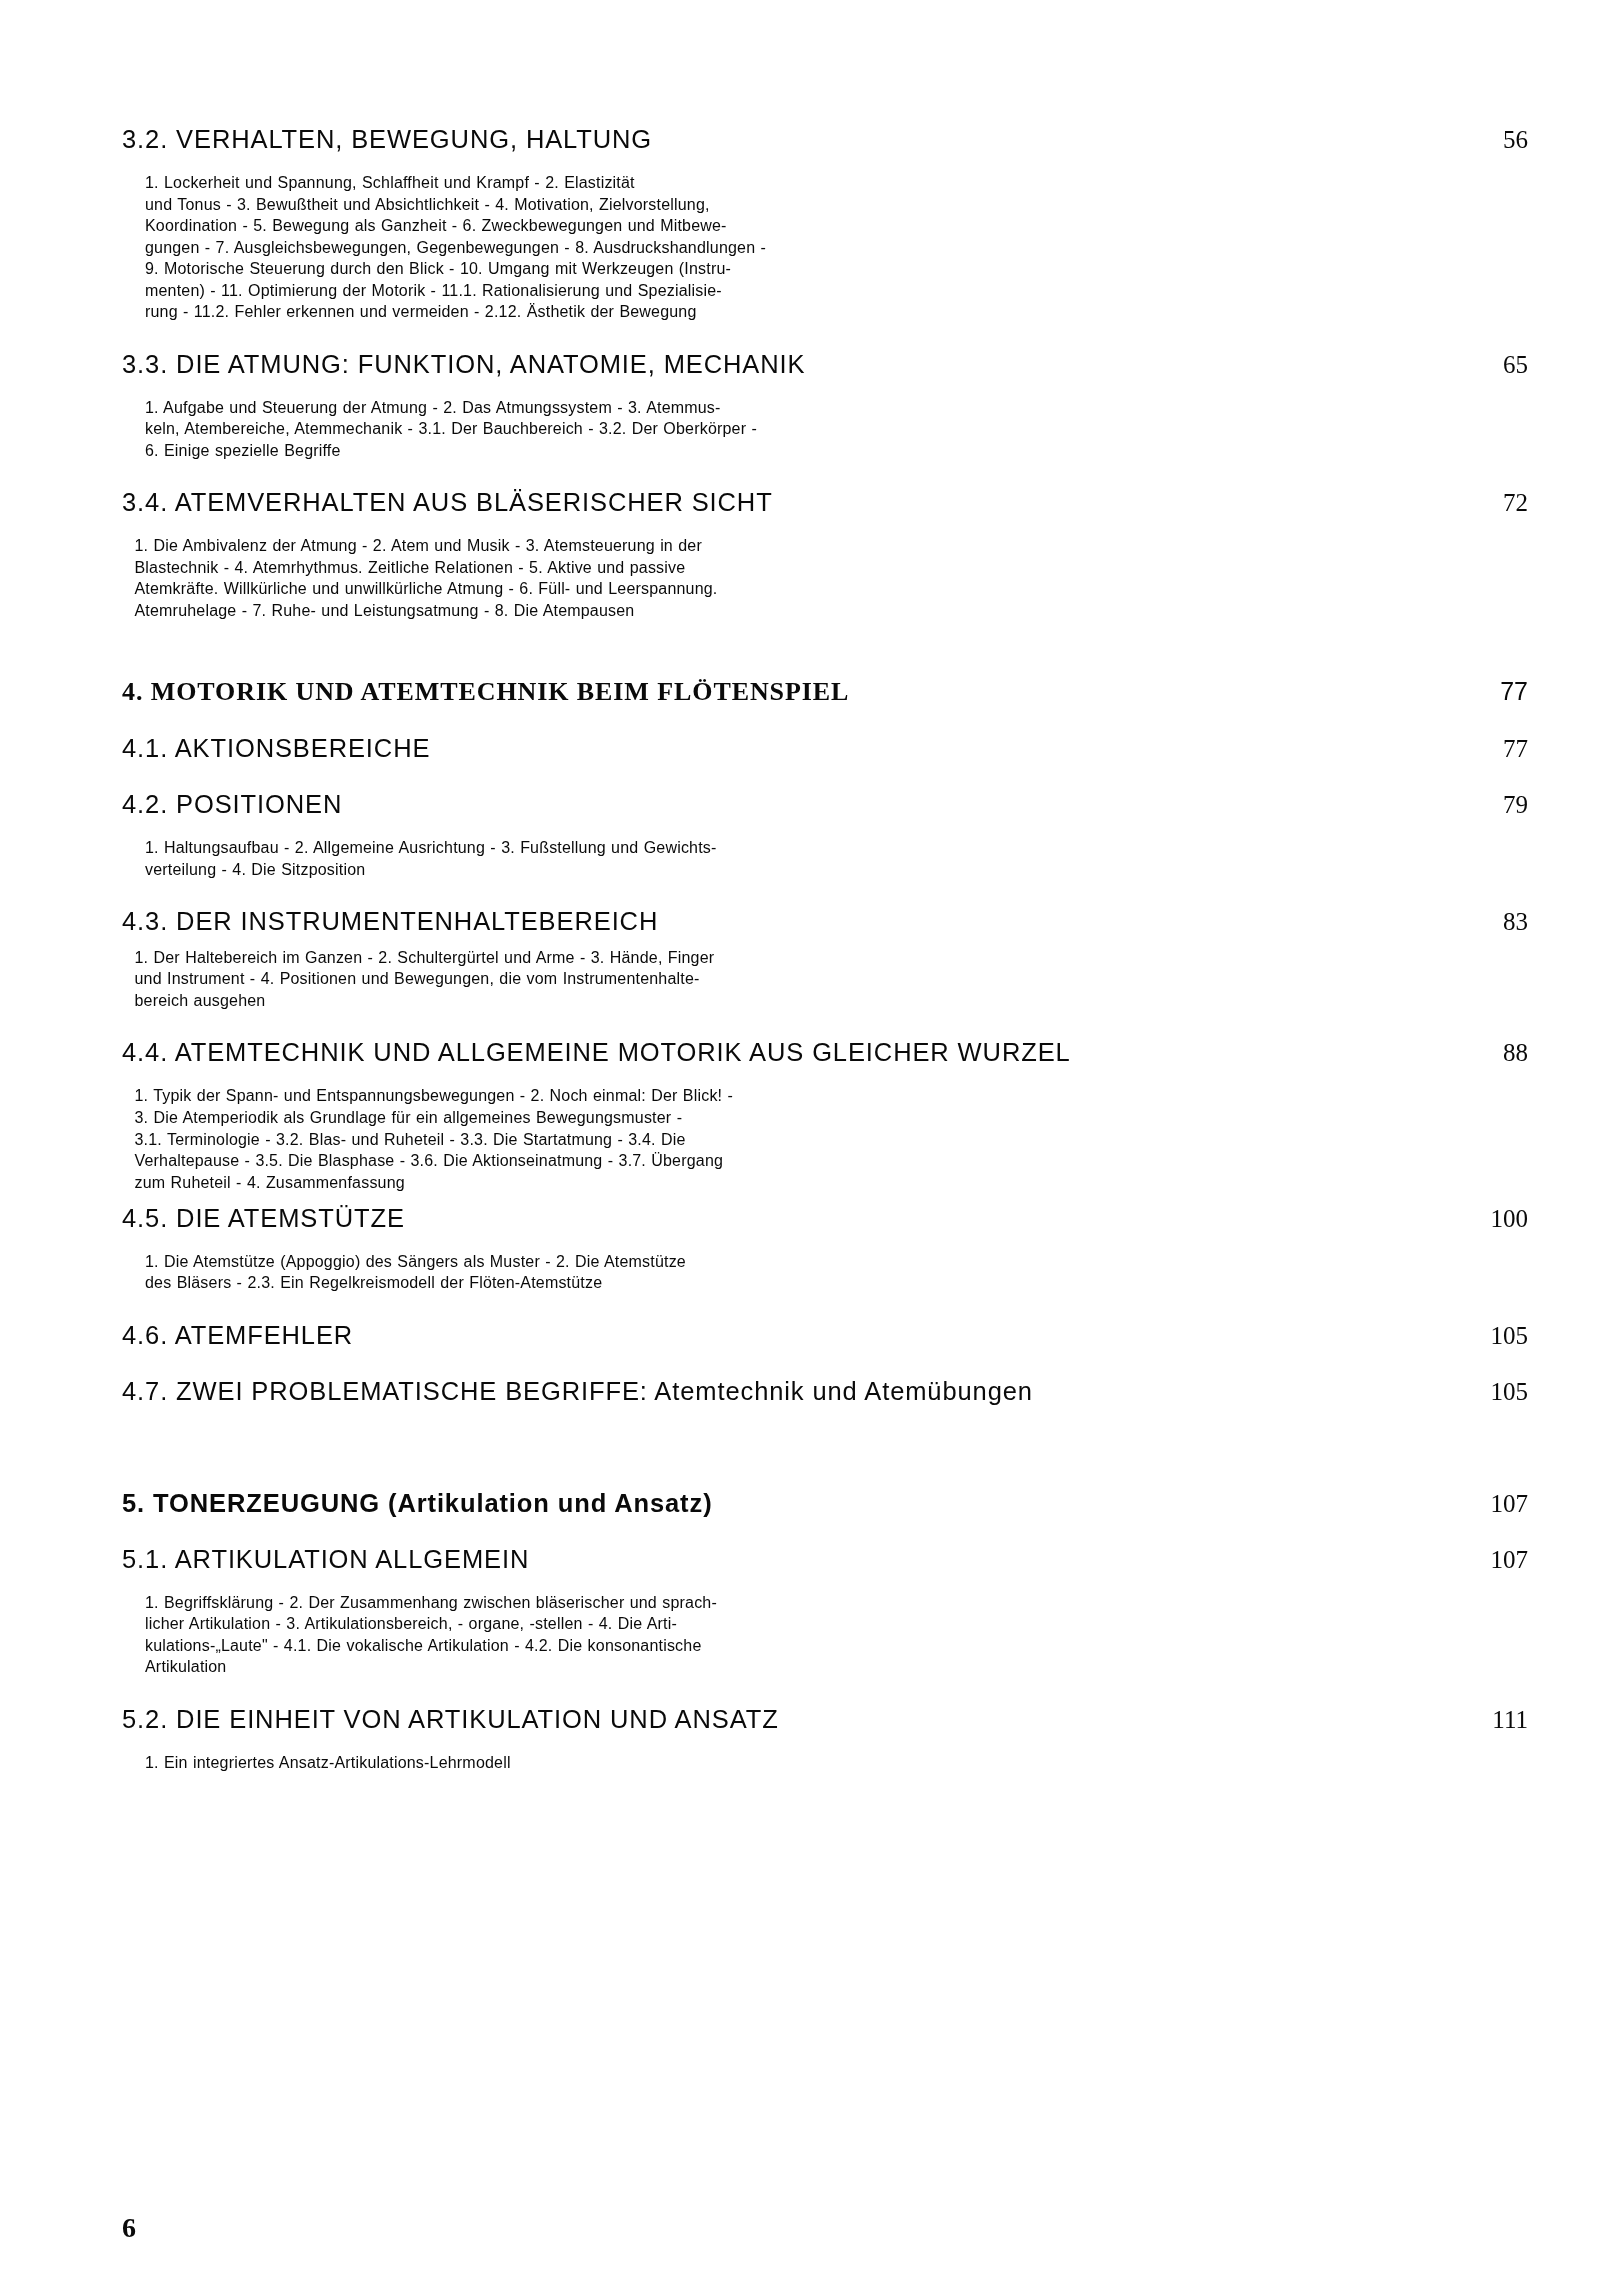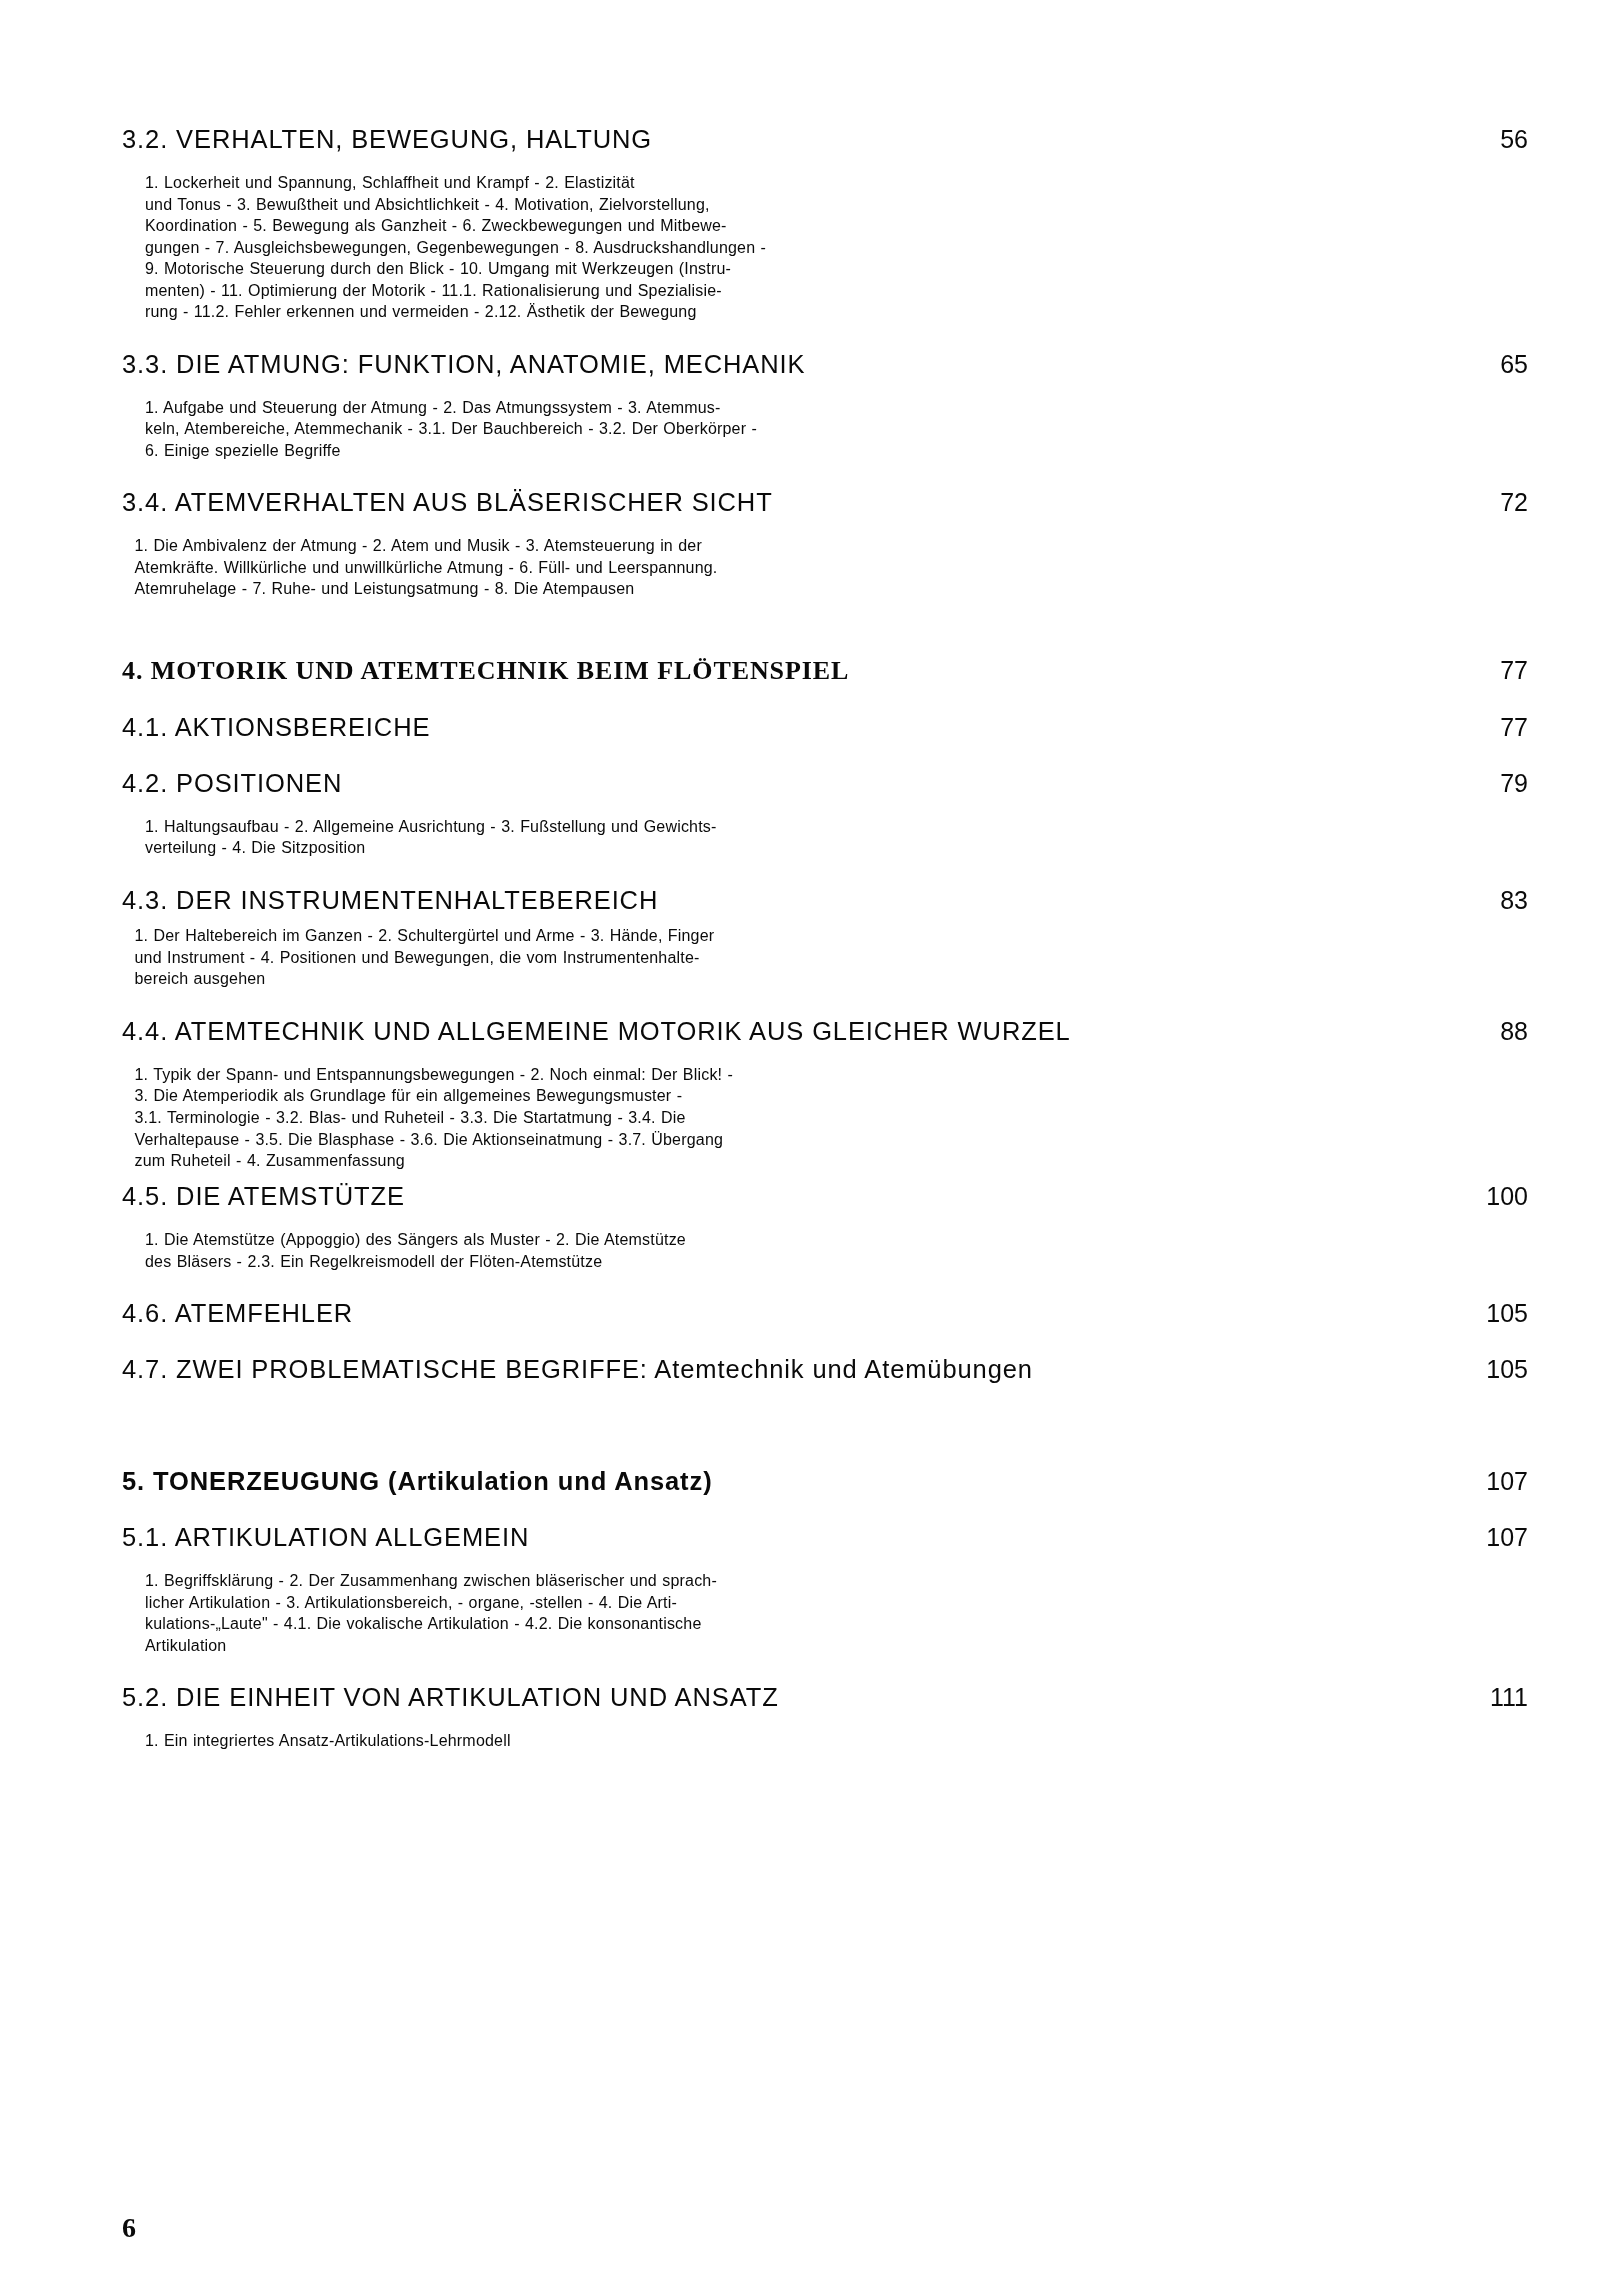--- a/index.html
+++ b/index.html
@@ -44,20 +44,21 @@
   }
   .toc-dots {
     flex: 1 1 auto;
   }
   .toc-page {
     white-space: nowrap;
     text-align: right;
     flex: 0 0 auto;
     min-width: 57px;
     letter-spacing: 0.01em;
+    font-family: Liberation Serif, serif;
   }
 
   
   .lvl-section {               
     font-size: 25.5px;
     font-weight: 400;
     letter-spacing: 0.045em;
   }
   .lvl-section .toc-page { font-size: 25px; font-weight: 400; letter-spacing: 0; }
 
@@ -151,20 +152,21 @@
     <div class="gap-m"></div>
 
     <div class="toc-row lvl-section">
       <span class="toc-title">3.4. ATEMVERHALTEN AUS BLÄSERISCHER SICHT</span>
       <span class="toc-dots"></span>
       <span class="toc-page">72</span>
     </div>
     <div class="gap-s"></div>
     <div class="toc-body indent-body-sm">
       <span class="ln">1. Die Ambivalenz der Atmung - 2. Atem und Musik - 3. Atemsteuerung in der</span>
+      <span class="ln">Blastechnik - 4. Atemrhythmus. Zeitliche Relationen - 5. Aktive und passive</span>
       <span class="ln">Atemkräfte. Willkürliche und unwillkürliche Atmung - 6. Füll- und Leerspannung.</span>
       <span class="ln">Atemruhelage - 7. Ruhe- und Leistungsatmung - 8. Die Atempausen</span>
     </div>
 
     <div class="gap-xl"></div>
 
     <div class="toc-row lvl-chapter">
       <span class="toc-title">4. MOTORIK UND ATEMTECHNIK BEIM FLÖTENSPIEL</span>
       <span class="toc-dots"></span>
       <span class="toc-page">77</span>

